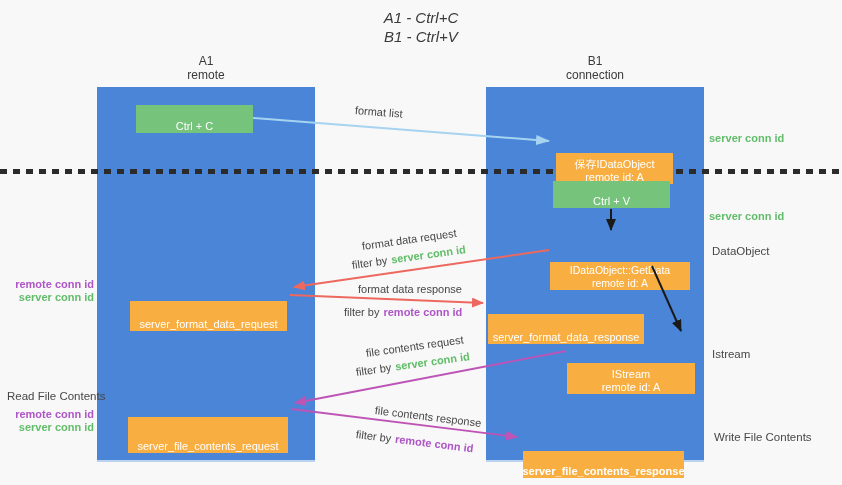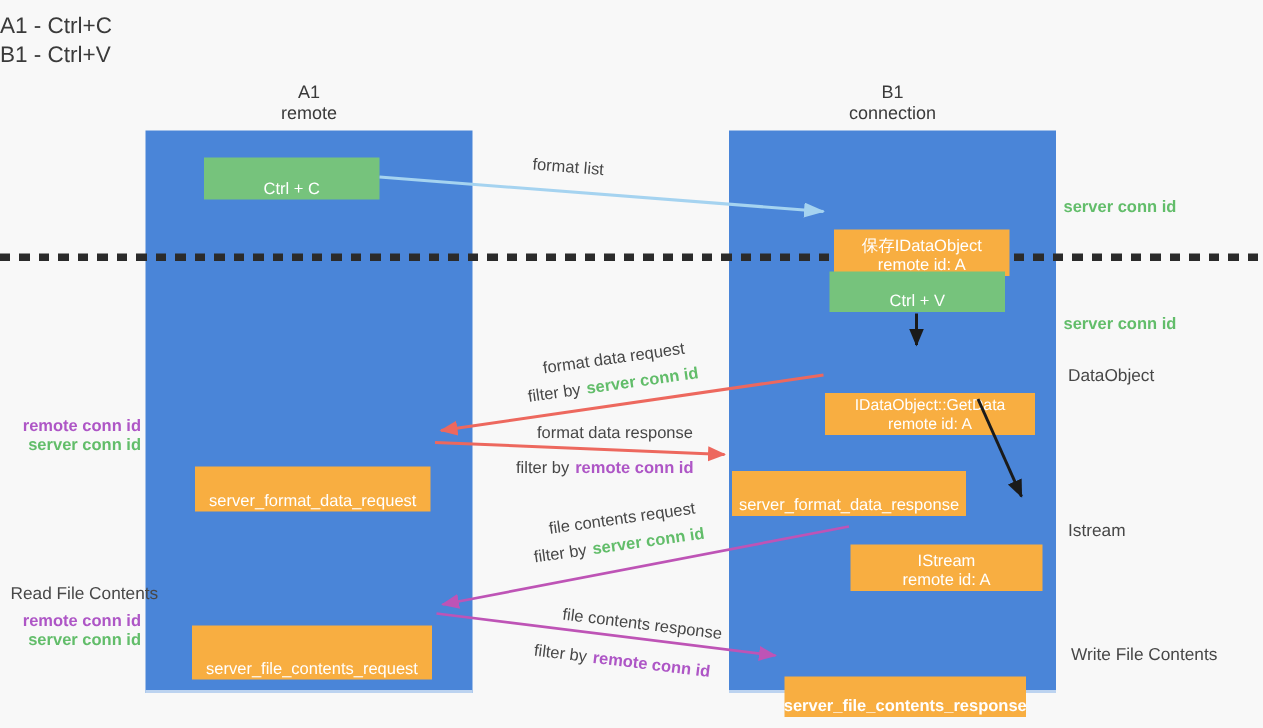--- a/index.html
+++ b/index.html
@@ -4,42 +4,42 @@
 <style>
   html,body{margin:0;padding:0;}
   body{
     width:842px;height:485px;position:relative;overflow:hidden;
     background:#f8f8f8;
     font-family:"Liberation Sans", sans-serif;
     color:#3c3c3c;
   }
   .abs{position:absolute;}
   
-  #title{left:0;top:8px;width:842px;text-align:left;font-size:15px;line-height:19px;color:#3a3a3a;z-index:6;}
+  #title{left:0;top:8px;width:842px;text-align:center;font-size:15px;line-height:19px;color:#3a3a3a;z-index:6;font-style:italic;}
   
   .col-head{top:54px;width:218px;text-align:center;font-size:12px;line-height:14px;color:#3a3a3a;z-index:6;}
   #head-left{left:97px;}
   #head-right{left:486px;}
   
   .lane{top:87px;width:218px;height:373px;background:#4A85D8;border-bottom:2px solid #bcd3f0;z-index:1;}
   #lane-left{left:97px;}
   #lane-right{left:486px;}
   
   #divider{left:0;top:169px;width:842px;height:5px;z-index:2;
     background:repeating-linear-gradient(to right,#2b2b2b 0 7px,transparent 7px 13px);}
   
   .box{z-index:3;display:flex;align-items:flex-end;justify-content:center;text-align:center;
        color:#fff;font-size:11px;line-height:13px;}
   .green{background:#76C37C;}
   .orange{background:#F8AE41;margin-top:26px;}
   #box-ctrl-c{left:136px;top:105px;width:117px;height:28px;}
   #box-save-obj{left:556px;top:127px;width:117px;height:31px;}
   #box-ctrl-v{left:553px;top:181px;width:117px;height:27px;}
   #box-getdata{left:550px;top:236px;width:140px;height:28px;font-size:10.5px;}
-  #box-fmt-req{left:130px;top:285px;width:157px;height:30px;}
+  #box-fmt-req{left:130px;top:275px;width:157px;height:30px;}
   #box-fmt-resp{left:488px;top:288px;width:156px;height:30px;}
   #box-istream{left:567px;top:337px;width:128px;height:31px;}
   #box-file-req{left:128px;top:391px;width:160px;height:36px;}
   #box-file-resp{left:523px;top:425px;width:161px;height:27px;font-weight:bold;}
   
   #arrows{left:0;top:0;width:842px;height:485px;z-index:4;pointer-events:none;}
   
   .lbl{z-index:5;font-size:11px;color:#474747;white-space:nowrap;transform-origin:left center;}
   .rot-n8{transform:rotate(-8deg);}
   .rot-p7{transform:rotate(7deg);}

